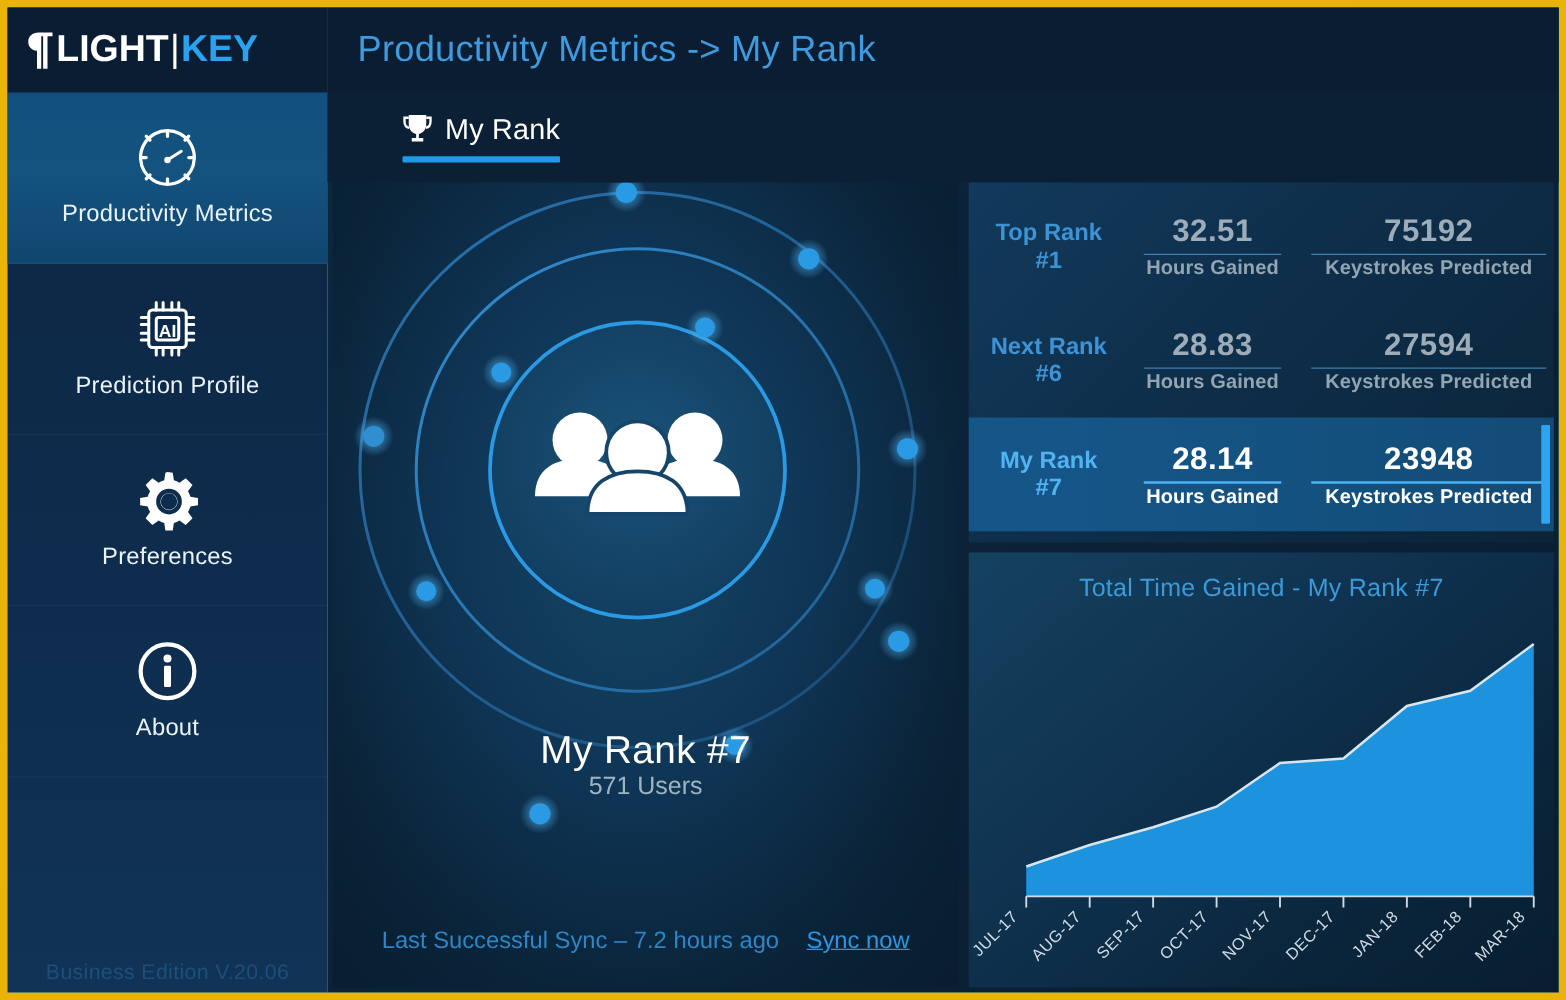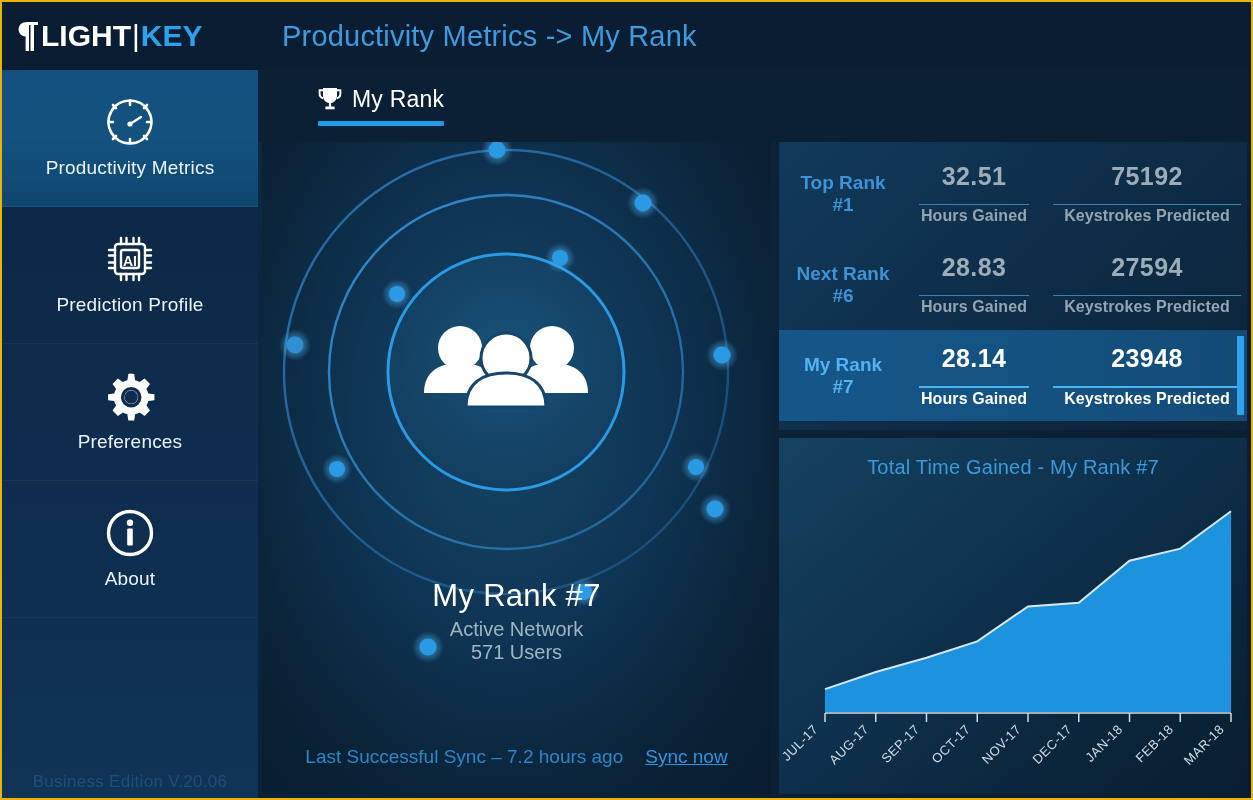--- a/index.html
+++ b/index.html
@@ -7,21 +7,21 @@
     width:1253px; height:800px;
     background:#0a1b2e;
     font-family:"Liberation Sans", sans-serif;
     overflow:hidden;
   }
   #app {
     position:relative;
     width:1253px; height:800px;
     background:#86efac;
     display:flex;
-    border:2px solid #eab308;
+    border:6px solid #eab308;
   }
 
   
   #sidebar {
     width:256px; height:100%;
     background:linear-gradient(180deg,#0c2540 0%,#0e2c4d 55%,#103356 100%);
     position:relative;
     flex:0 0 256px;
     display:flex; flex-direction:column;
   }
@@ -163,21 +163,21 @@
   }
   .rank-row.highlight .rank-name { color:#53b2f0; }
   .rank-name .rank-num { font-size:19px; display:block; }
 
   .metric {
     text-align:center;
     padding:0 6px;
   }
   .metric .m-val {
     font-size:25px; color:#9cadb9;
-    padding-bottom:12px;
+    padding-bottom:2px;
     letter-spacing:.4px;
   }
   .metric .m-rule { height:1px; background:#3d7fae; margin:1px 0 2px 0; }
   .metric .m-cap { font-size:16px; color:#93a5b2; letter-spacing:.1px; }
   .rank-row.highlight .m-val { color:#ffffff; }
   .rank-row.highlight .m-cap { color:#ffffff; }
   .rank-row.highlight .m-rule { background:#49b3f5; height:2px; }
   .metric.hours { width:122px; margin-left:10px; }
   .metric.keys { width:200px; margin-left:12px; }
 
@@ -354,21 +354,20 @@
               <circle cx="46" cy="-37" r="22" fill="#ffffff"></circle>
               <path d="M10 8 C10 -14 26 -22 46 -22 C66 -22 82 -14 82 8 Z" fill="#ffffff"></path>
               <circle cx="0" cy="-27" r="25" fill="#ffffff" stroke="#15456a" stroke-width="3"></circle>
               <path d="M-40 22 C-40 -3 -22 -12 0 -12 C22 -12 40 -3 40 22 Z" fill="#ffffff" stroke="#15456a" stroke-width="3"></path>
             </g>
           </svg>
         </div>
 
         <div class="center-label" style="top:436px;">
           <div id="center-title">My Rank #7</div>
-          <div id="center-sub1">Active Network</div>
           <div id="center-sub2">571 Users</div>
         </div>
 
         <div id="sync-row">
           <span id="sync-text">Last Successful Sync – 7.2 hours ago</span>
           <span id="sync-now">Sync now</span>
         </div>
       </div>
 
       <div id="right">

